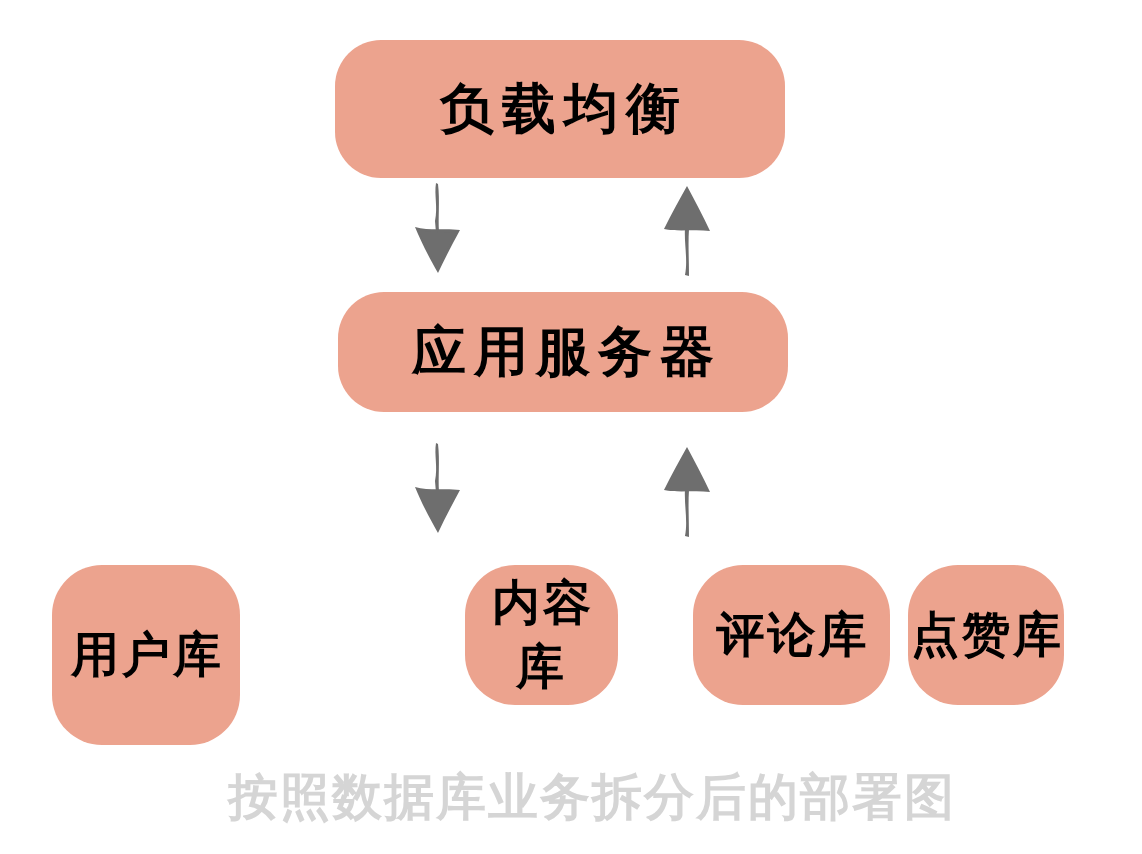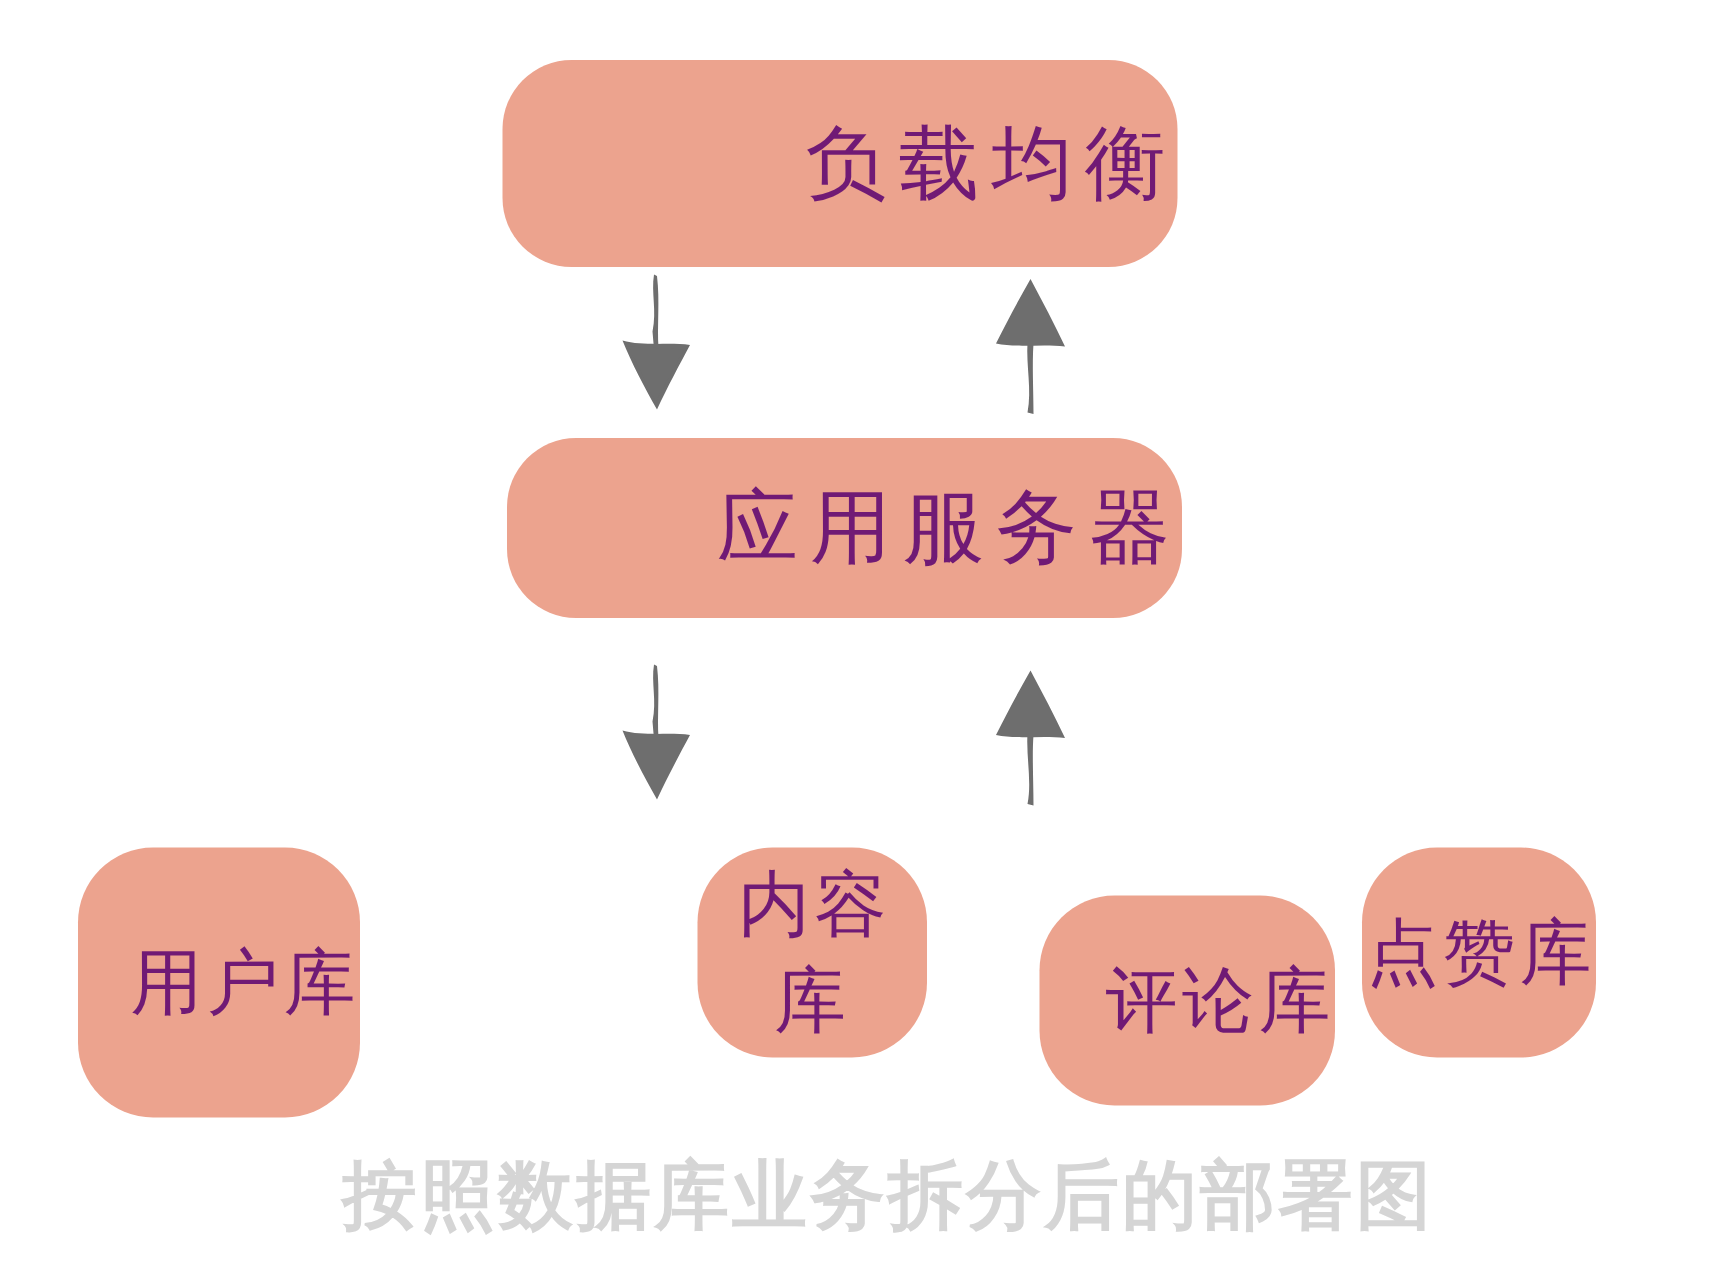--- a/index.html
+++ b/index.html
@@ -11,46 +11,46 @@
   .canvas {
     position: relative;
     width: 1142px;
     height: 854px;
     background: #ffffff;
     overflow: hidden;
   }
   .node {
     position: absolute;
     background: #eca38e;
-    color: #701a75;
+    color: #000000;
     display: flex;
     align-items: center;
-    justify-content: flex-end;
-    font-weight: normal;
+    justify-content: center;
+    font-weight: bold;
     text-align: center;
     user-select: none;
   }
   .node.big {
     border-radius: 46px;
     font-size: 54px;
     letter-spacing: 8px;
     text-indent: 8px; 
   }
   .node.db {
     border-radius: 50px;
     font-size: 48px;
     letter-spacing: 3px;
     text-indent: 3px;
   }
   #node-lb   { left: 335px; top: 40px;  width: 450px; height: 138px; }
   #node-app  { left: 338px; top: 292px; width: 450px; height: 120px; }
   #node-db0  { left: 52px;  top: 565px; width: 188px; height: 180px; }
   #node-db1  { left: 255px; top: 565px; width: 197px; height: 140px; }
   #node-db2  { left: 465px; top: 565px; width: 153px; height: 140px; }
-  #node-db3  { left: 693px; top: 565px; width: 197px; height: 140px; margin-top: 32px; }
+  #node-db3  { left: 693px; top: 565px; width: 197px; height: 140px; }
   #node-db4  { left: 908px; top: 565px; width: 156px; height: 140px; }
 
   .arrow {
     position: absolute;
     width: 56px;
     height: 94px;
   }
   #arrow-top-down    { left: 409px; top: 181px; }
   #arrow-top-up      { left: 659px; top: 184px; }
   #arrow-bottom-down { left: 409px; top: 441px; }

